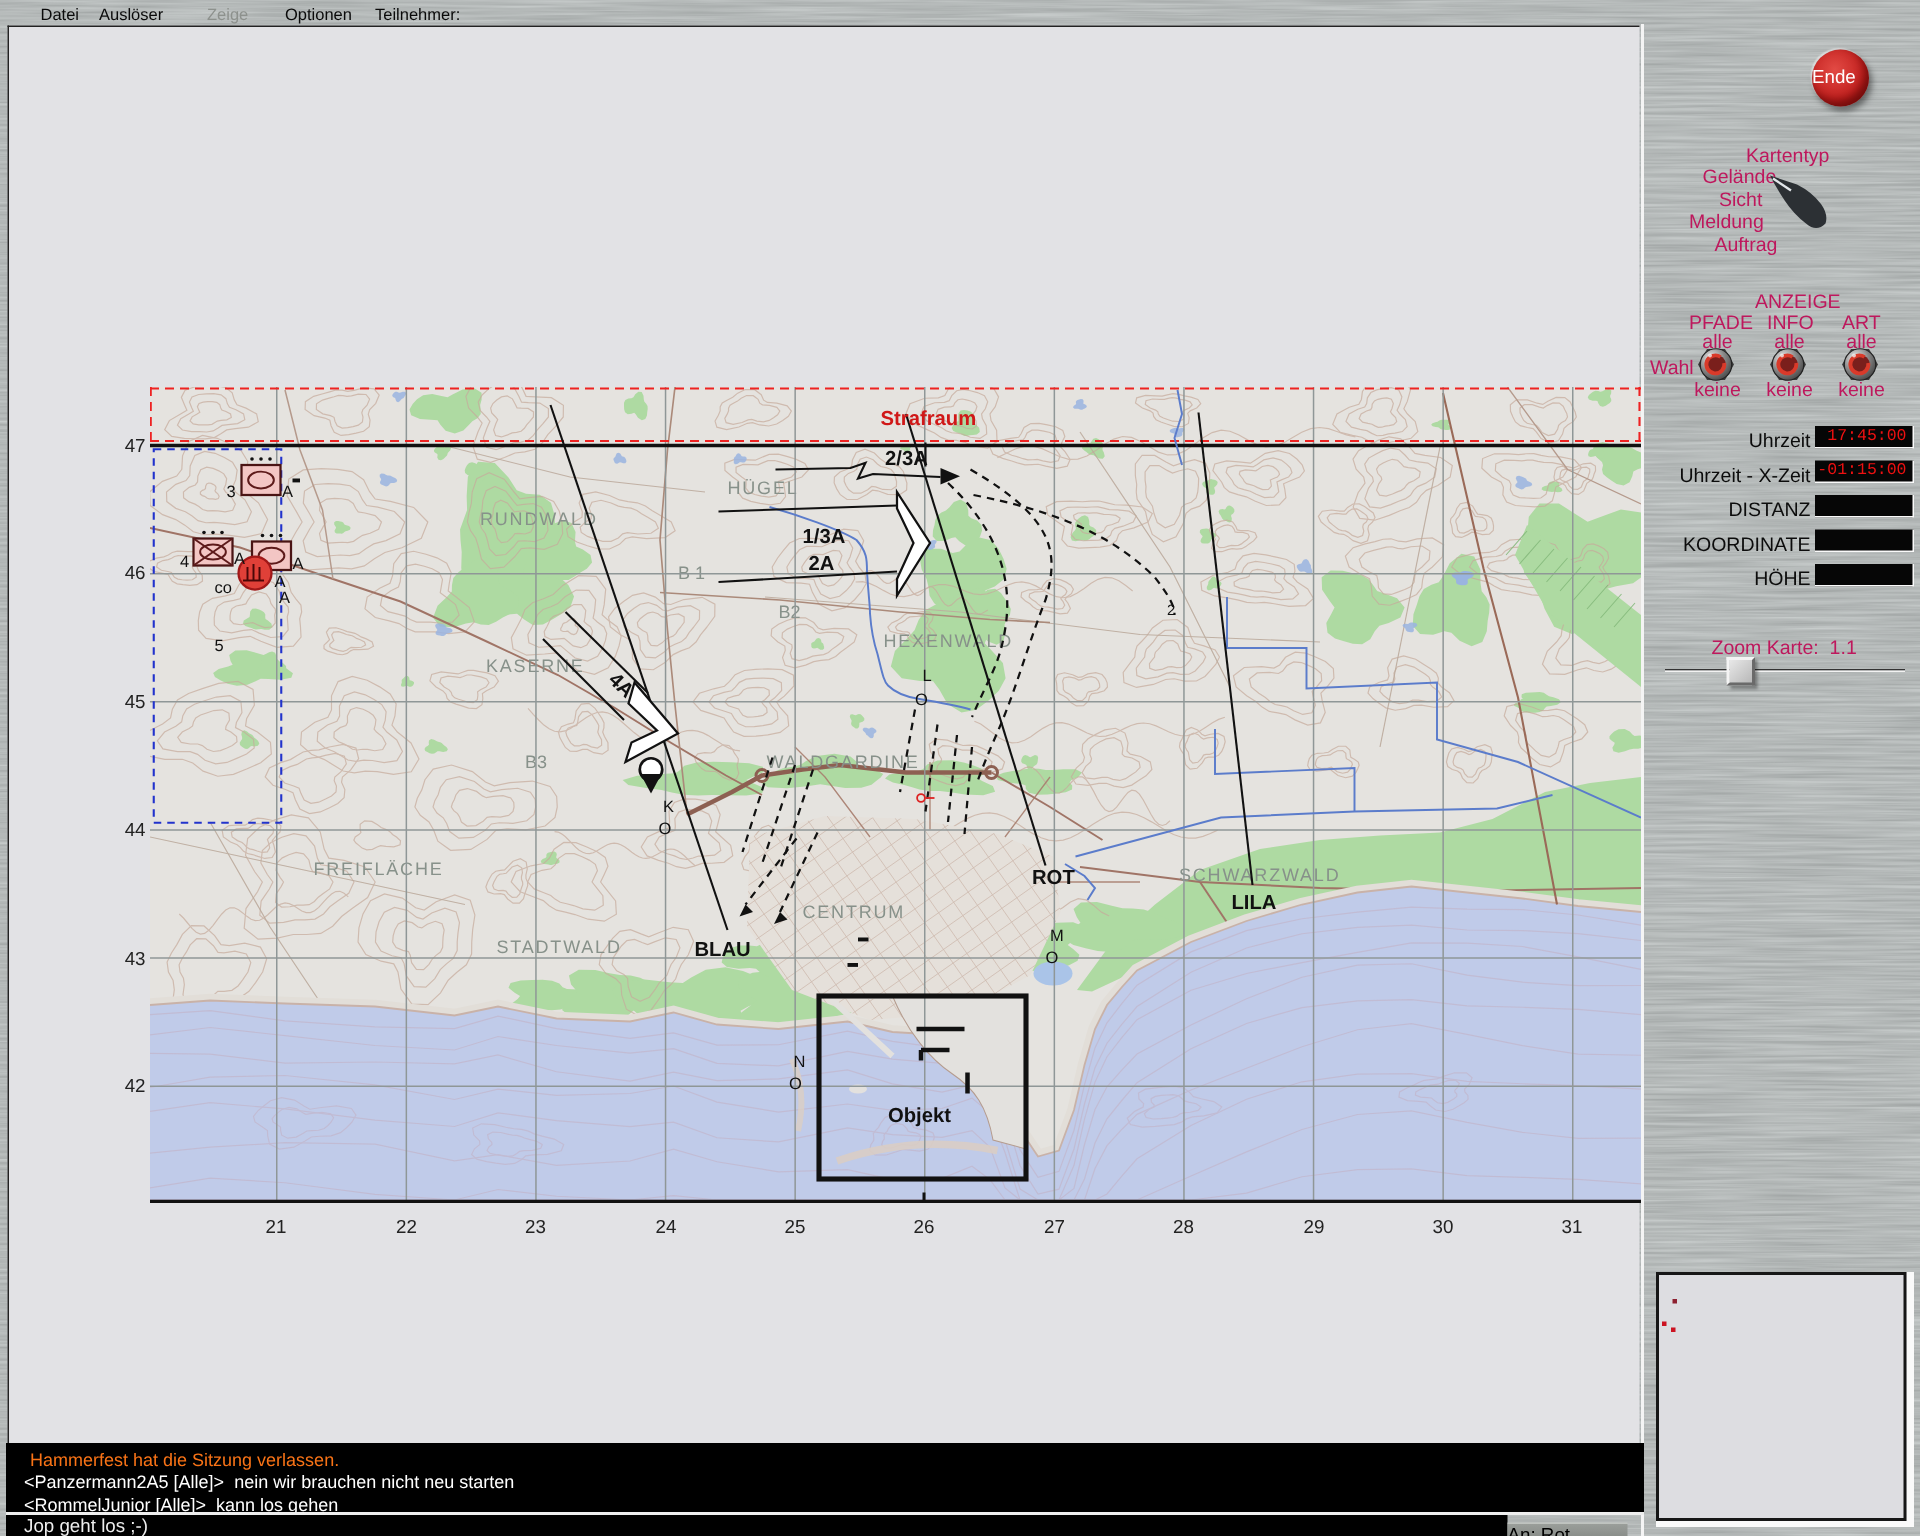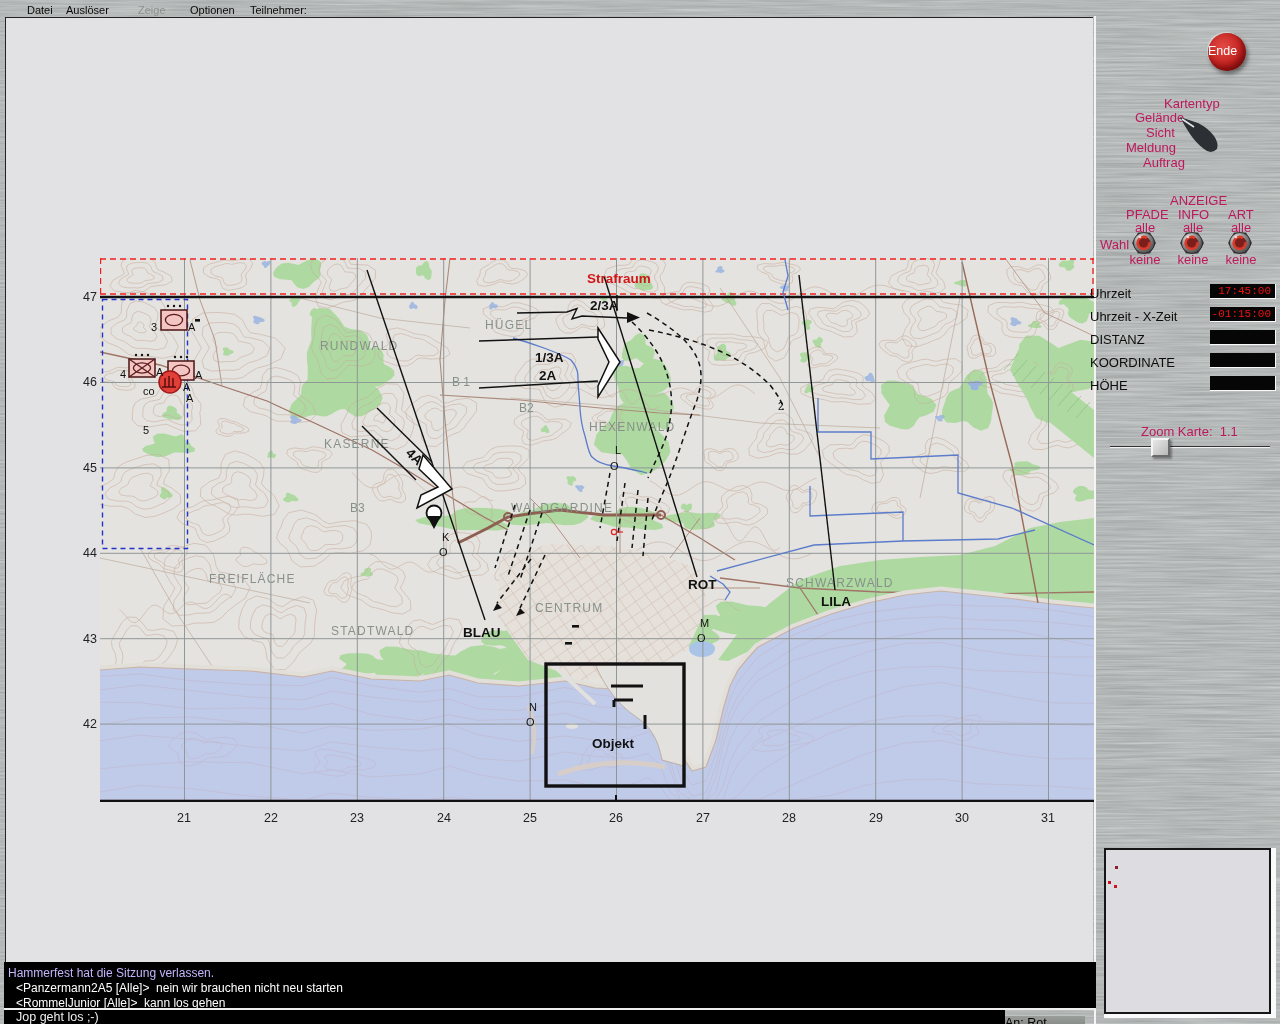--- a/index.html
+++ b/index.html
@@ -6,21 +6,21 @@
 #metalbg{position:absolute;left:0;top:0;width:1280px;height:1024px;background:#b7bbb8}
 #win{position:absolute;left:5px;top:17px;width:1088px;height:945px;background:#e2e2e5;border-left:1px solid #222;border-top:1px solid #222}
 #whiteedge{position:absolute;left:1094px;top:16px;width:2px;height:1008px;background:#f4f4f4}
 .menuitem{position:absolute;top:4px;font-size:11px;color:#0a0a0a}
 #chat{position:absolute;left:4px;top:962px;width:1092px;height:46px;background:#000;color:#fff;font-size:12px}
 #inputbar{position:absolute;left:4px;top:1010px;width:1001px;height:14px;background:#000;color:#eee;font-size:12.5px}
 #anrot{position:absolute;left:1005px;top:1015px;width:80px;height:15px;background:linear-gradient(#9a9e9a,#7e827e);border-top:1px solid #bfc3bf;font-size:12.5px;color:#000;text-align:left;line-height:15px}
 #sep{position:absolute;left:4px;top:1008px;width:1092px;height:2px;background:#eeeeee}
 .sbtext{position:absolute;font-size:13px;color:#be185d}
 .valbox{position:absolute;left:1210px;width:66px;height:15px;background:#060606;border-right:1px solid #fafafa;border-bottom:1px solid #fafafa;color:#e11;font-family:"Liberation Mono",monospace;font-size:11px;font-weight:normal;text-align:right;line-height:14px;padding-right:4px}
-.vallabel{position:absolute;left:1090px;width:117px;text-align:left;font-size:13px;color:#0c0c0c}
+.vallabel{position:absolute;left:1090px;width:117px;text-align:right;font-size:13px;color:#0c0c0c}
 #minimapW{position:absolute;left:1104px;top:848px;width:172px;height:170px;background:#fafafa}
 #minimap{position:absolute;left:1104px;top:848px;width:167px;height:166px;background:#dddde1;border:2px solid #161616}
 .reddot{position:absolute;width:3px;height:3px}
 #ende{position:absolute;left:1208px;top:33px;width:38px;height:38px;border-radius:50%;background:radial-gradient(circle at 40% 35%,#e24a44,#c2201e 60%,#8f1212);box-shadow:2px 3px 4px rgba(20,20,20,.5), -1px -1px 1px rgba(255,255,255,.5), inset -3px -4px 6px rgba(70,0,0,.55);color:#fff;font-size:12.5px;text-align:left;line-height:37px}
 #thumb{position:absolute;left:1151px;top:438px;width:19px;height:19px;background:linear-gradient(135deg,#e8e8e8,#b8b8b8);border-top:2px solid #f4f4f4;border-left:2px solid #f4f4f4;border-right:2px solid #6a6a6a;border-bottom:2px solid #6a6a6a;box-shadow:2px 2px 2px rgba(0,0,0,.35)}
 </style></head>
 <body>
 <div id="metalbg"></div>
 <svg class="abs" style="left:0;top:0" width="1280" height="1024">
 <defs>
@@ -593,21 +593,21 @@
 <text x="536" y="564" text-anchor="middle">26</text>
 <text x="623" y="564" text-anchor="middle">27</text>
 <text x="709" y="564" text-anchor="middle">28</text>
 <text x="796" y="564" text-anchor="middle">29</text>
 <text x="882" y="564" text-anchor="middle">30</text>
 <text x="968" y="564" text-anchor="middle">31</text>
 </g>
 </svg>
 
 <div id="chat">
-<div class="abs" style="left:4px;top:4px;color:#c4b5fd">Hammerfest hat die Sitzung verlassen.</div>
+<div class="abs" style="left:16px;top:4px;color:#f97316">Hammerfest hat die Sitzung verlassen.</div>
 <div class="abs" style="left:12px;top:19px">&lt;Panzermann2A5 [Alle]&gt;&nbsp; nein wir brauchen nicht neu starten</div>
 <div class="abs" style="left:12px;top:34px">&lt;RommelJunior [Alle]&gt;&nbsp; kann los gehen</div>
 </div>
 <div id="sep"></div>
 <div id="inputbar">
     <span style="position:absolute;left:12px;top:0">Jop geht los ;-)</span>
   </div>
 <div id="anrot">An: Rot</div>
 
 <div id="ende">Ende</div>

